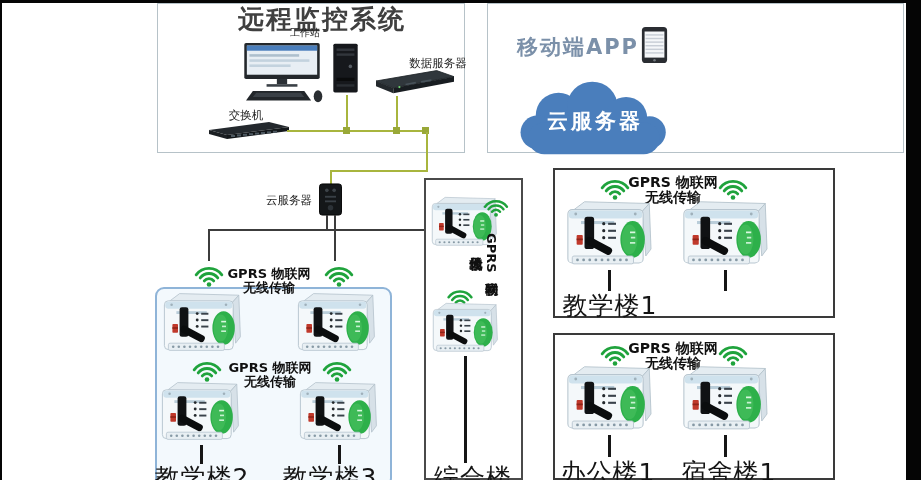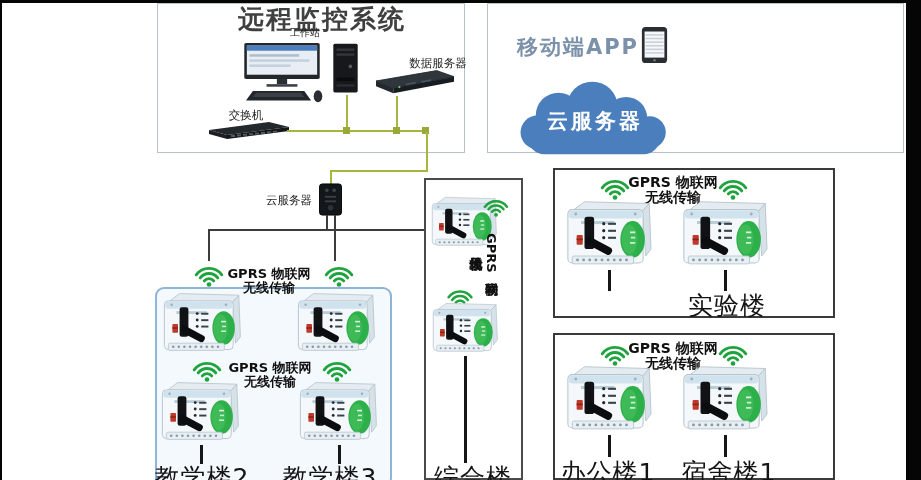--- a/index.html
+++ b/index.html
@@ -295,21 +295,21 @@
     <div>无线传输</div>
   </div>
   <svg class="abs" style="left:564px;top:200px" width="90" height="70">
       <use href="#sym-meter"></use>
     </svg>
   <svg class="abs" style="left:680px;top:200px" width="90" height="70">
       <use href="#sym-meter"></use>
     </svg>
   <div class="lnb" style="left:608px;top:270px;width:3px;height:21px"></div>
   <div class="lnb" style="left:724px;top:270px;width:3px;height:21px"></div>
-  <div class="bldg" style="left:727px;top:289px">实验楼</div>
+  <div class="bldg" style="left:610px;top:289px">教学楼1</div>
 
   <div class="frame-dark" style="left:553px;top:333px;width:282px;height:147px"></div>
   <svg class="abs" style="left:596px;top:339px" width="38" height="27">
       <use href="#sym-wifi"></use>
     </svg>
   <svg class="abs" style="left:714px;top:339px" width="38" height="27">
       <use href="#sym-wifi"></use>
     </svg>
   <div class="gprs big" style="left:673px;top:341px">
     <div>GPRS 物联网</div>

